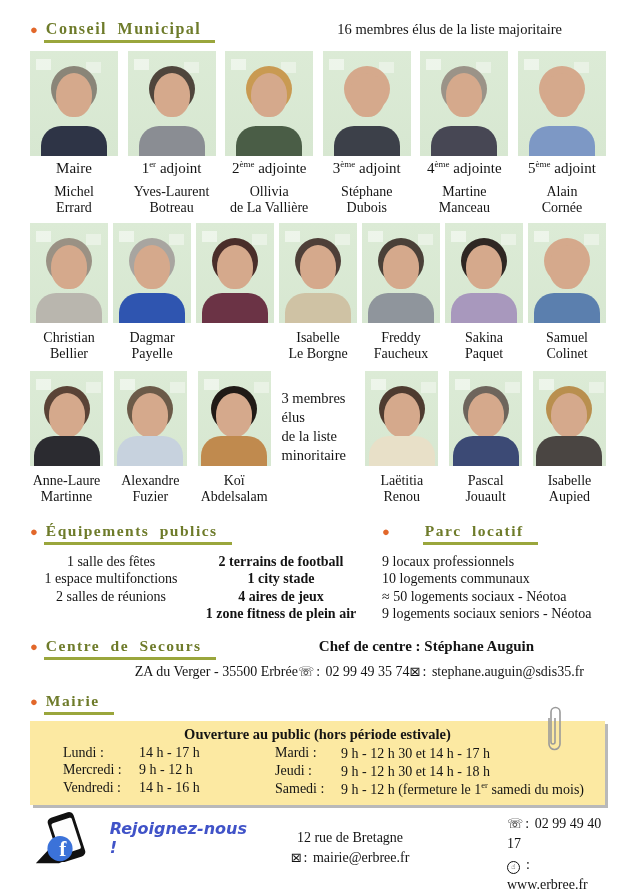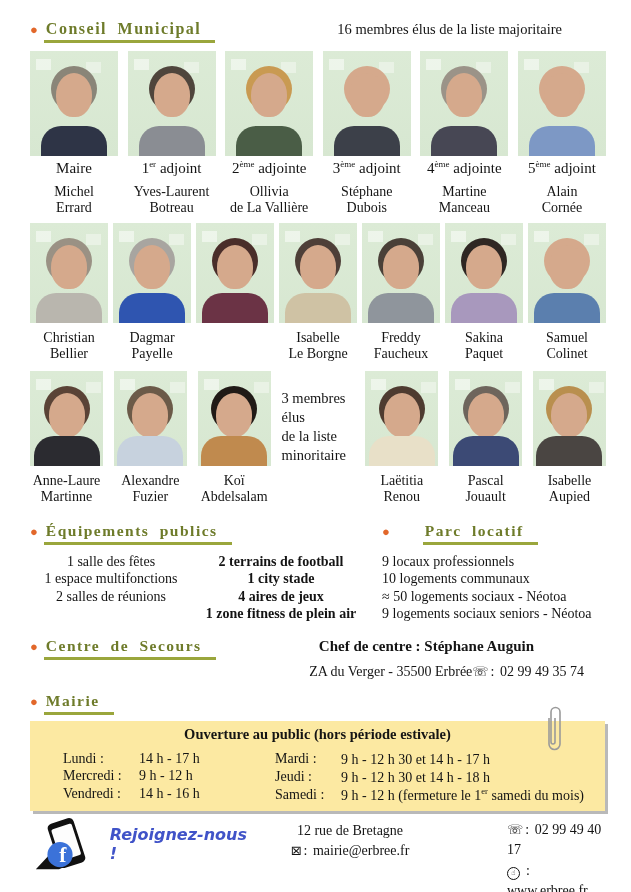--- a/index.html
+++ b/index.html
@@ -44,34 +44,34 @@
   .secours{margin-top:14px;}
   .secours-head{display:flex;align-items:baseline;}
   .chef{margin-left:auto;margin-right:72px;font-weight:bold;font-size:15px;}
   .secours-line{display:flex;justify-content:flex-end;font-size:14px;margin-top:4px;padding-right:22px;}
   .ico{font-family:"DejaVu Sans",sans-serif;font-size:13px;}
   .sep{margin:0 2px;}
 
   
   .mairie{margin-top:12px;}
   .hours-box{position:relative;margin-top:2px;background:var(--hours-bg);box-shadow:3px 3px 0 var(--hours-shadow);padding:5px 8px 7px 8px;width:575px;}
-  .hours-title{text-align:center;font-weight:bold;font-size:14.5px;margin-bottom:7px;}
+  .hours-title{text-align:center;font-weight:bold;font-size:14.5px;margin-bottom:1px;}
   .hours-cols{display:flex;font-size:14px;}
   .hcol-left{width:212px;margin-left:25px;}
   .hcol-right{flex:1;}
   .hrow{display:flex;line-height:1.24;}
   .hday-l{width:76px;} .hday-r{width:66px;}
   .htime sup{font-size:8.5px;}
   .paperclip{position:absolute;top:-19px;right:40px;}
 
   
   .contact-row{display:flex;margin-top:7px;align-items:flex-start;}
   .fb-wrap{width:225px;display:flex;align-items:center;}
   .join{font-family:"DejaVu Sans",sans-serif;font-style:italic;font-weight:bold;color:var(--join-blue);font-size:16px;margin-left:8px;}
-  .addr-block{width:190px;text-align:center;font-size:14px;line-height:1.45;margin-top:3px;}
+  .addr-block{width:190px;text-align:center;font-size:14px;line-height:1.45;margin-top:16px;}
   .tel-block{flex:1;text-align:left;font-size:14px;line-height:1.45;margin-top:2px;padding-left:62px;}
   .circle-ic{display:inline-flex;align-items:center;justify-content:center;width:13px;height:13px;border:1.2px solid #111;border-radius:50%;font-size:7px;font-family:"DejaVu Sans",sans-serif;margin-right:4px;line-height:1;}
 </style>
 </head>
 <body>
 
 <div class="page">
 
   <div class="sec-head">
     <span class="bullet">●</span>
@@ -287,20 +287,21 @@
 
   <div class="secours">
     <div class="secours-head">
       <span class="bullet">●</span>
       <span class="sec-title" style="font-size:15.5px;text-align:right;">Centre de Secours</span>
       <span class="chef">Chef de centre : Stéphane Auguin</span>
     </div>
     <div class="secours-line">
       <span>ZA du Verger - 35500 Erbrée</span>
       <span><span class="ico">☏</span><span class="sep">: </span><span>02 99 49 35 74</span></span>
+      <span><span class="ico">⊠</span><span class="sep">: </span><span>stephane.auguin@sdis35.fr</span></span>
     </div>
   </div>
 
   <div class="mairie">
     <div class="sec-head" style="margin-bottom:6px;">
       <span class="bullet">●</span>
       <span class="sec-title" style="font-size:15.5px;">Mairie</span>
     </div>
     <div class="hours-box">
       <svg class="paperclip" width="22" height="56" viewBox="0 0 22 56">

